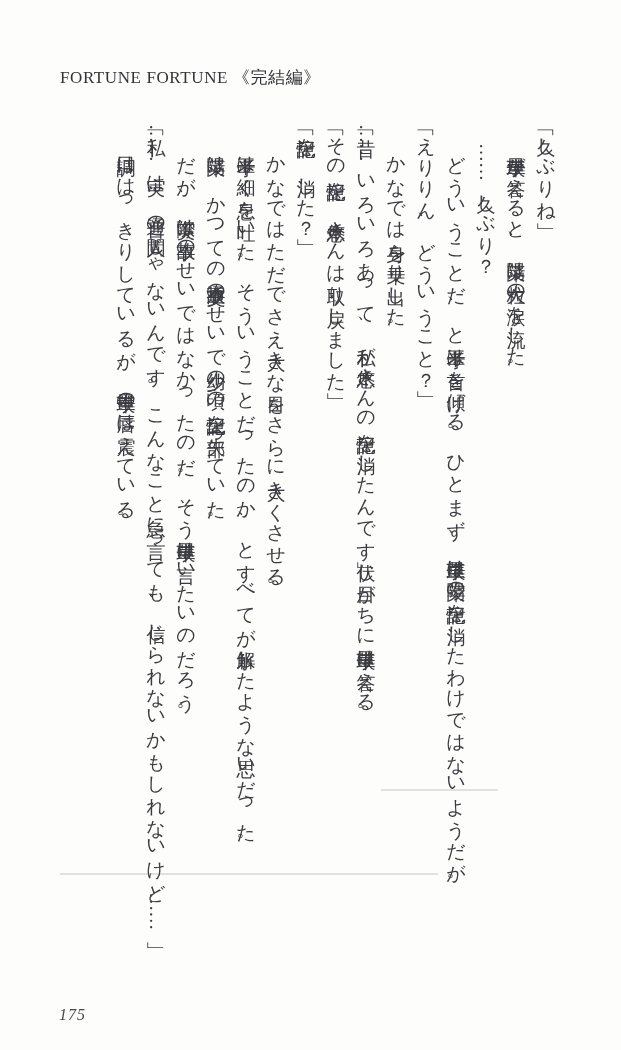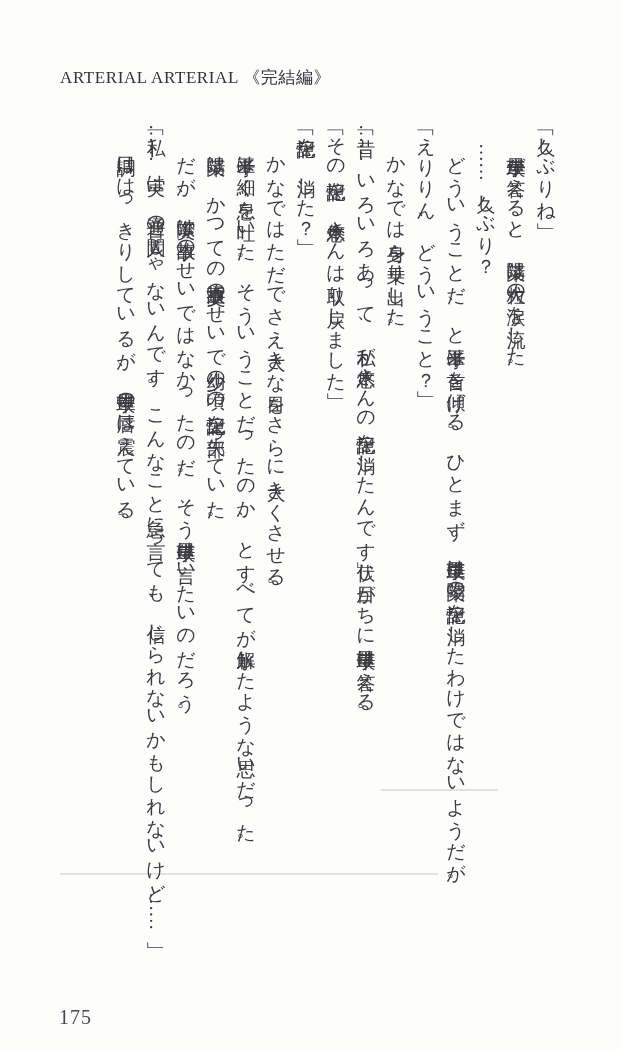--- a/index.html
+++ b/index.html
@@ -38,21 +38,22 @@
     color: #3b3b42;
   }
   .text-block p {
     margin: 0;
     padding: 0;
   }
   .page-number {
     position: absolute;
     top: 1006px;
     left: 59px;
-    font-size: 20px;
+    font-size: 16px;
+    font-style: italic;
     letter-spacing: 1px;
     color: #47474e;
   }
   .scan-line {
     position: absolute;
     height: 2px;
     background: rgba(190, 183, 175, 0.4);
     pointer-events: none;
   }
   .scan-line-a {
@@ -64,21 +65,21 @@
     left: 60px;
     top: 873px;
     width: 378px;
   }
 </style>
 </head>
 <body>
 
 <div class="page">
 
-  <div class="running-header">ARTERIAL ARTERIAL 《完結編》</div>
+  <div class="running-header">FORTUNE FORTUNE 《完結編》</div>
 
   <div class="scan-line scan-line-a"></div>
   <div class="scan-line scan-line-b"></div>
 
   <div class="text-block">
     <p>「久しぶりね」</p>
     <p>　瑛里華が答えると、陽菜は大粒の涙を流した。</p>
     <p>　……久しぶり？</p>
     <p>　どういうことだ、と孝平は首を傾げる。ひとまず、瑛里華は陽菜の記憶を消したわけではないようだが。</p>
     <p>「えりりん、どういうこと？」</p>

